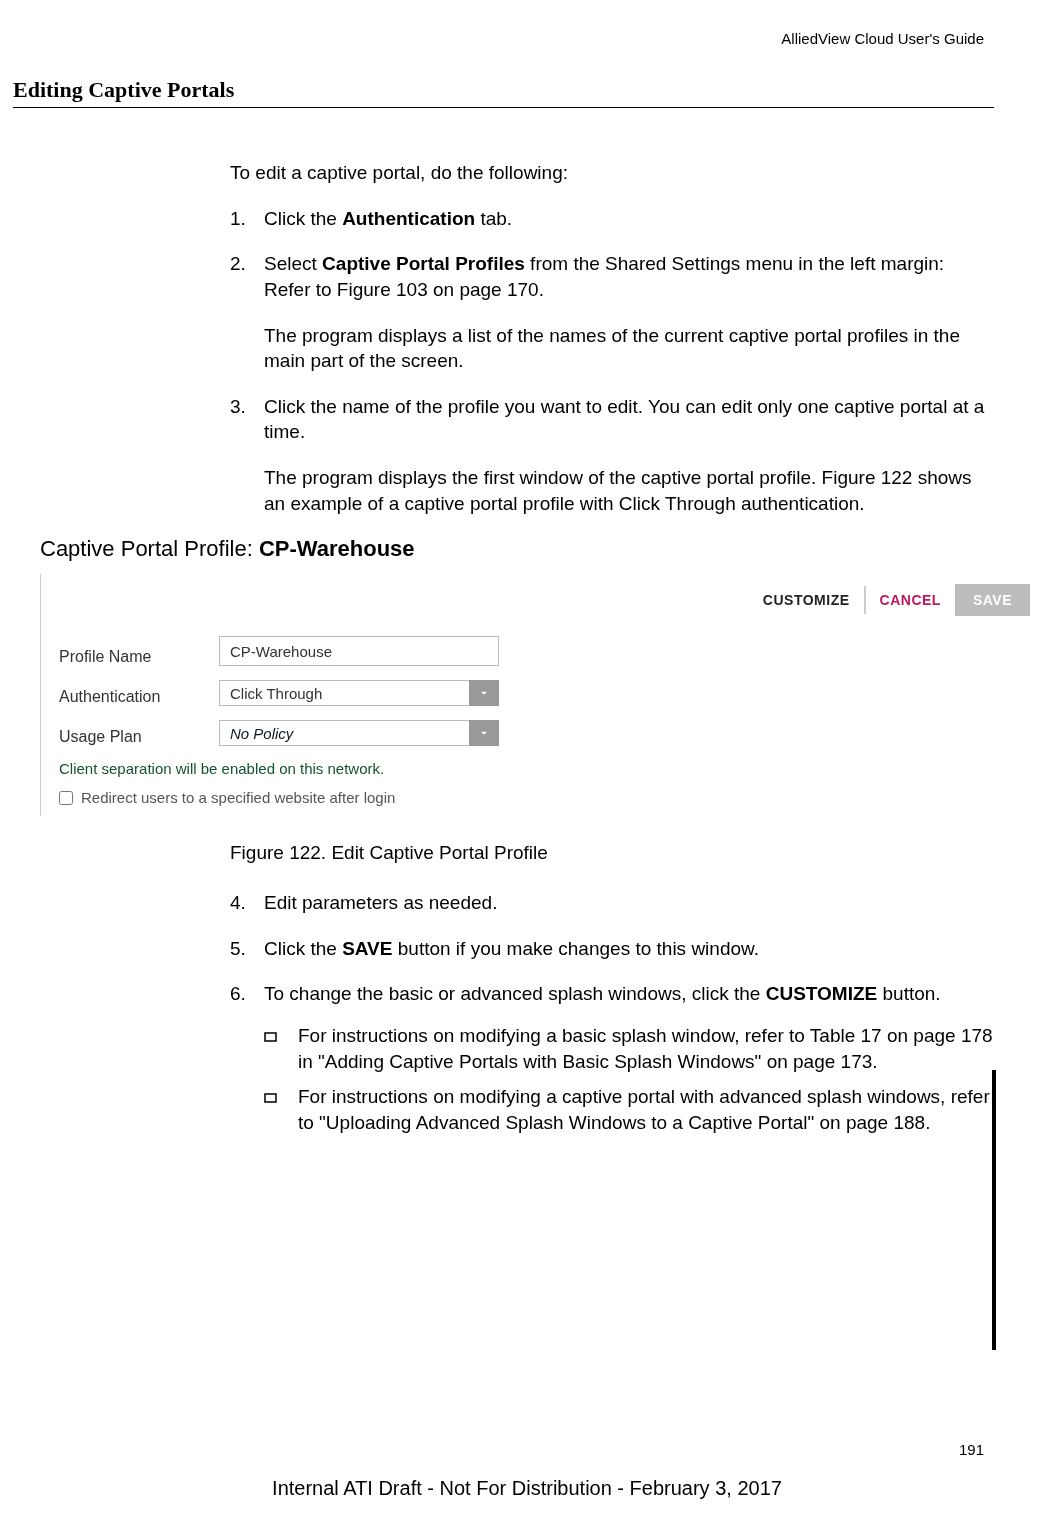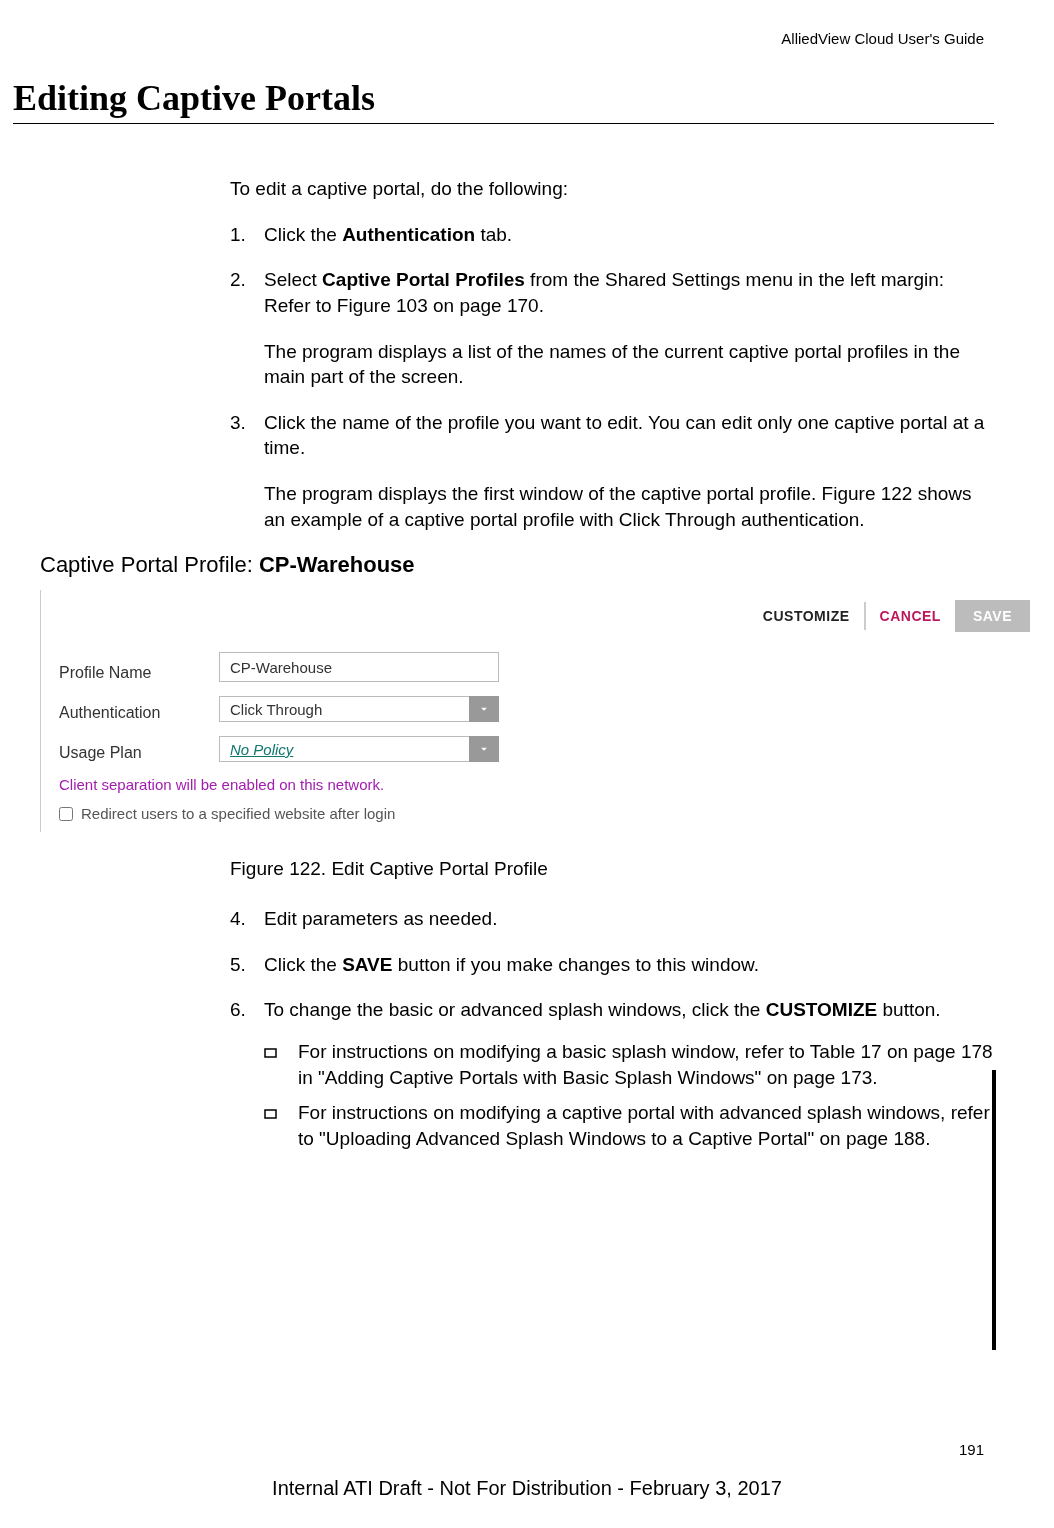--- a/index.html
+++ b/index.html
@@ -16,21 +16,21 @@
       padding: 30px 60px 30px 10px;
     }
     .header-right {
       text-align: right;
       font-size: 15px;
       margin-bottom: 30px;
       padding-right: 10px;
     }
     .section-title {
       font-family: "Times New Roman", Times, serif;
-      font-size: 36px;
+      font-size: 22px;
       font-weight: bold;
       margin-bottom: 4px;
       padding-left: 3px;
     }
     .section-rule {
       border: none;
       border-top: 1px solid #000;
       margin-bottom: 52px;
       margin-left: 3px;
     }
@@ -147,39 +147,38 @@
       flex: 1;
       border: 1px solid #bbb;
       border-right: none;
       padding: 0 10px;
       font-size: 15px;
       color: #333;
       display: flex;
       align-items: center;
     }
     .form-select-text.placeholder {
-      color: #0f766e;
+      color: #0f172a;
       font-style: italic;
-      text-decoration: underline;
     }
     .select-caret {
       width: 30px;
       background: #999;
       display: flex;
       align-items: center;
       justify-content: center;
     }
     .select-caret svg {
       width: 14px;
       height: 14px;
       fill: #fff;
     }
     .note-text {
       font-size: 15px;
-      color: #a21caf;
+      color: #14532d;
       margin-top: 10px;
       margin-bottom: 12px;
     }
     .checkbox-row {
       display: flex;
       align-items: center;
       gap: 8px;
       font-size: 15px;
       color: #555;
     }

